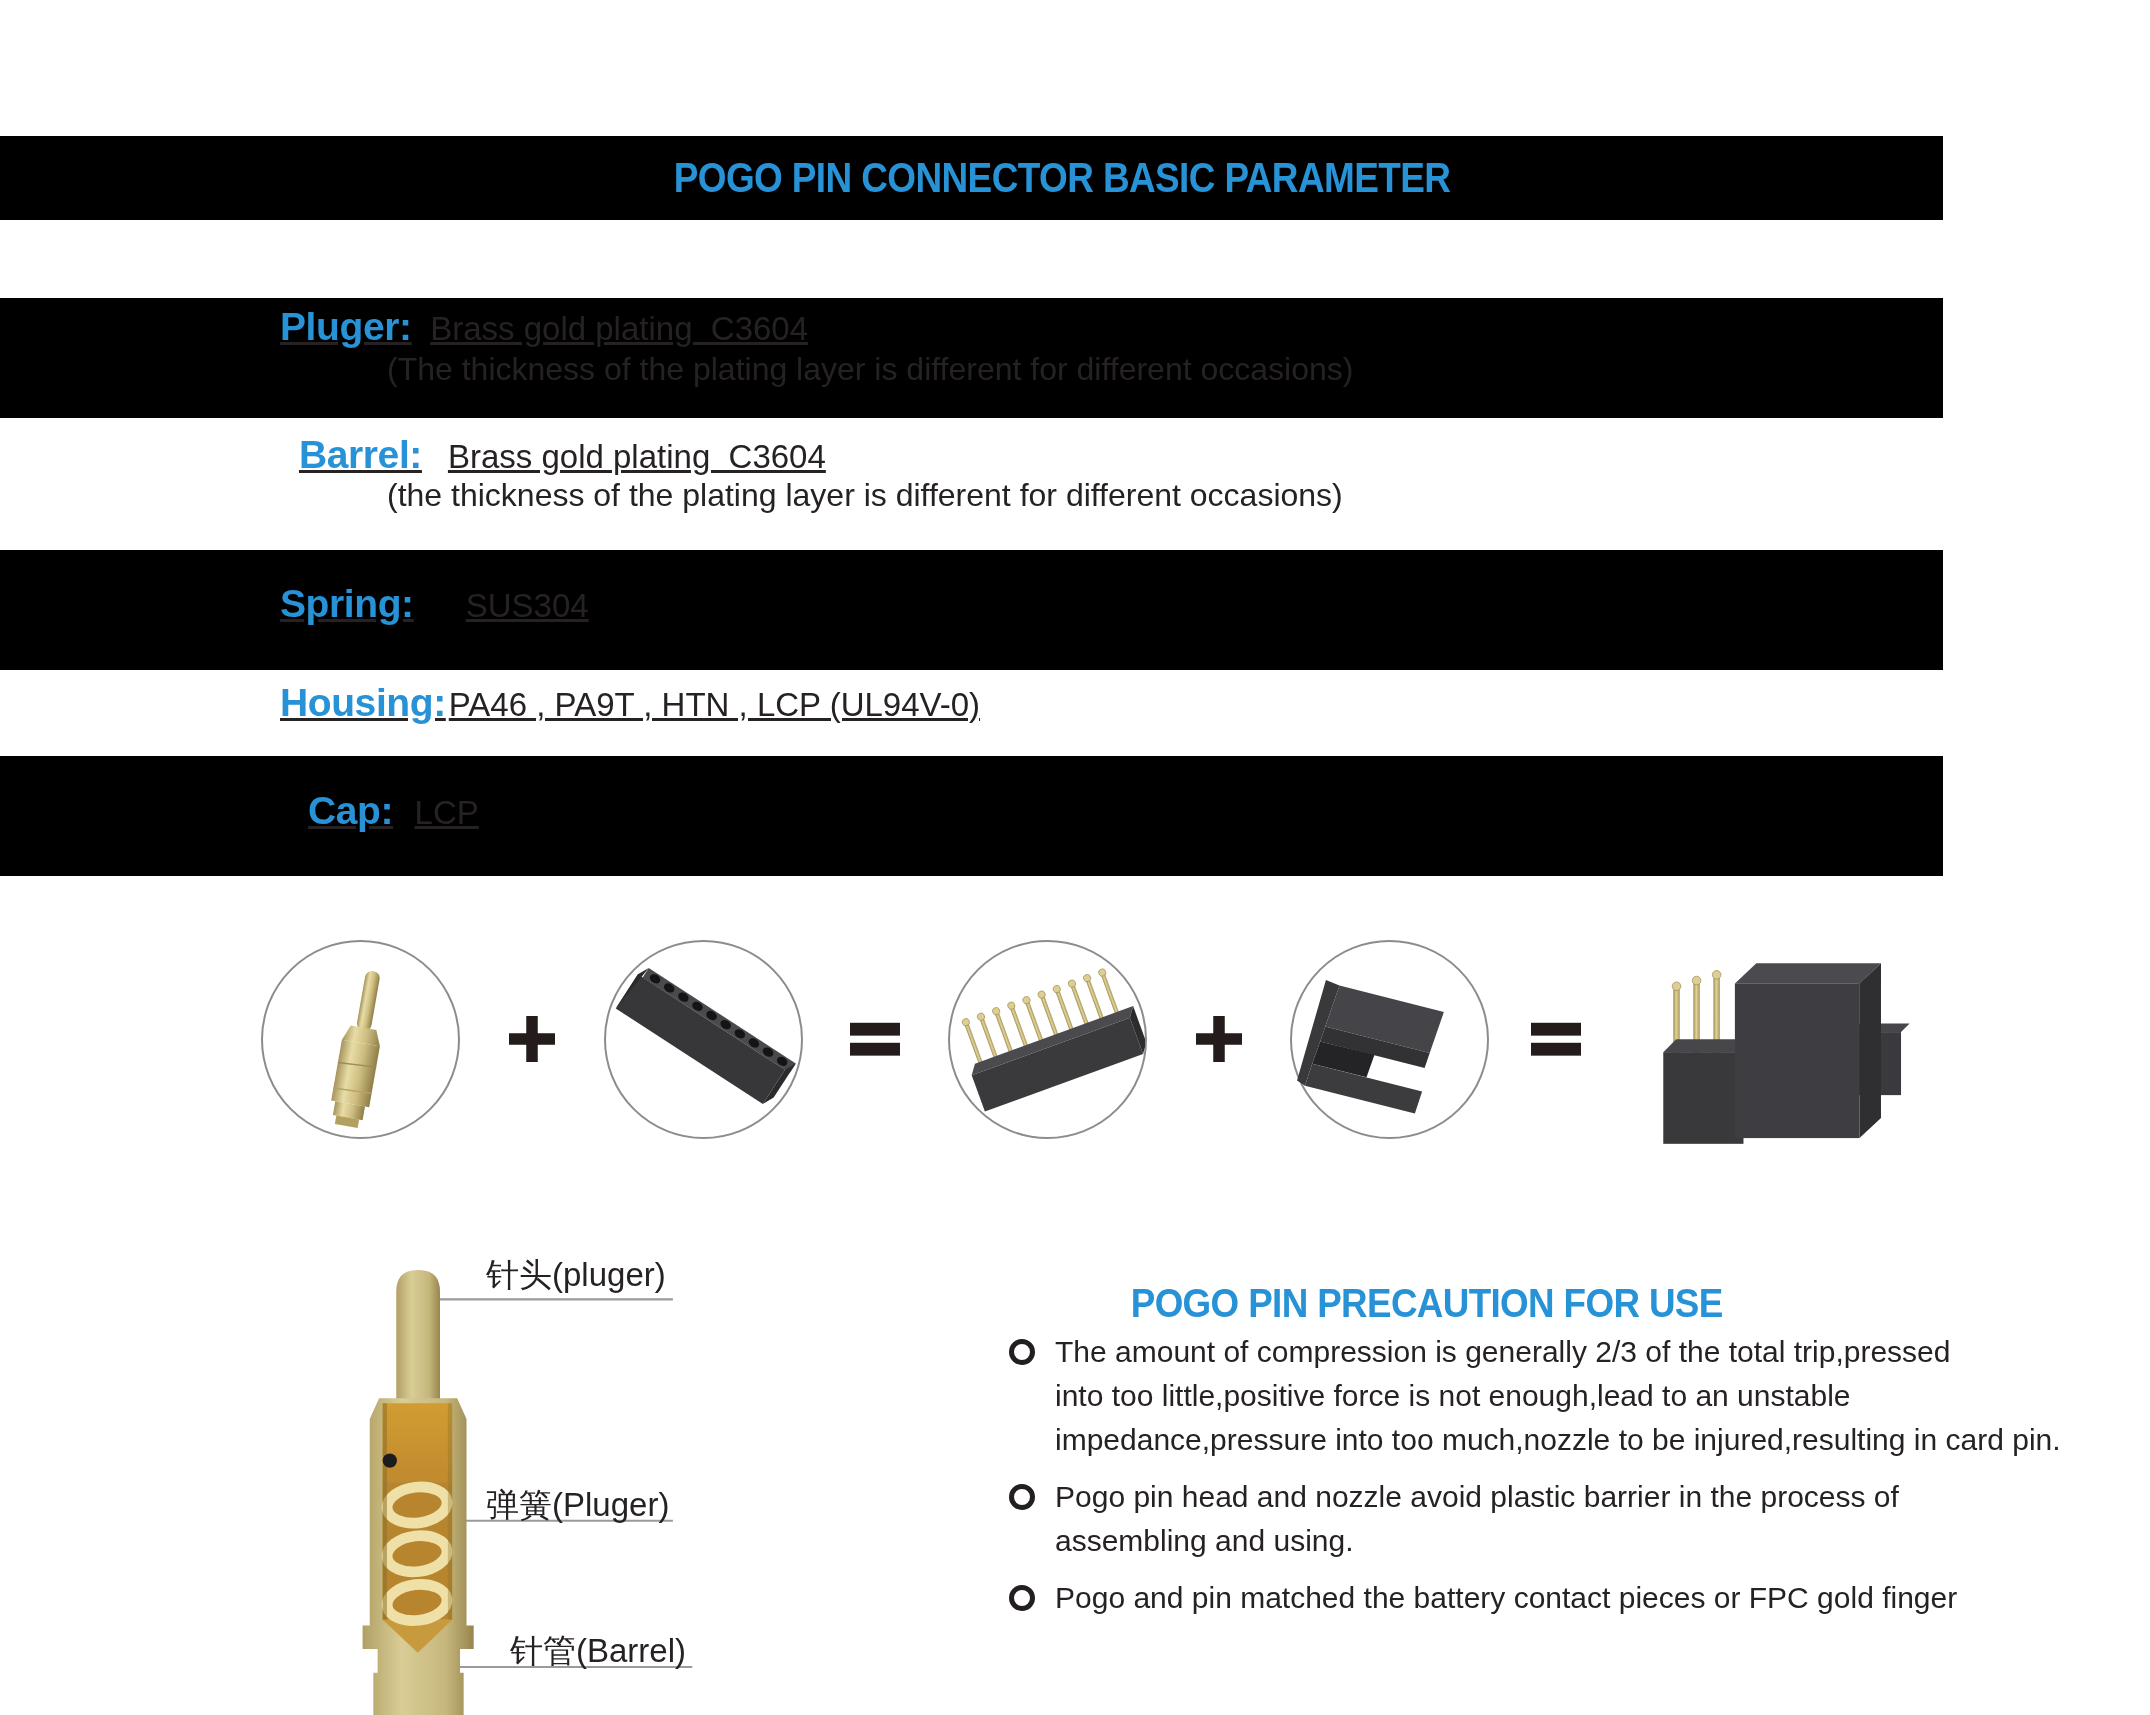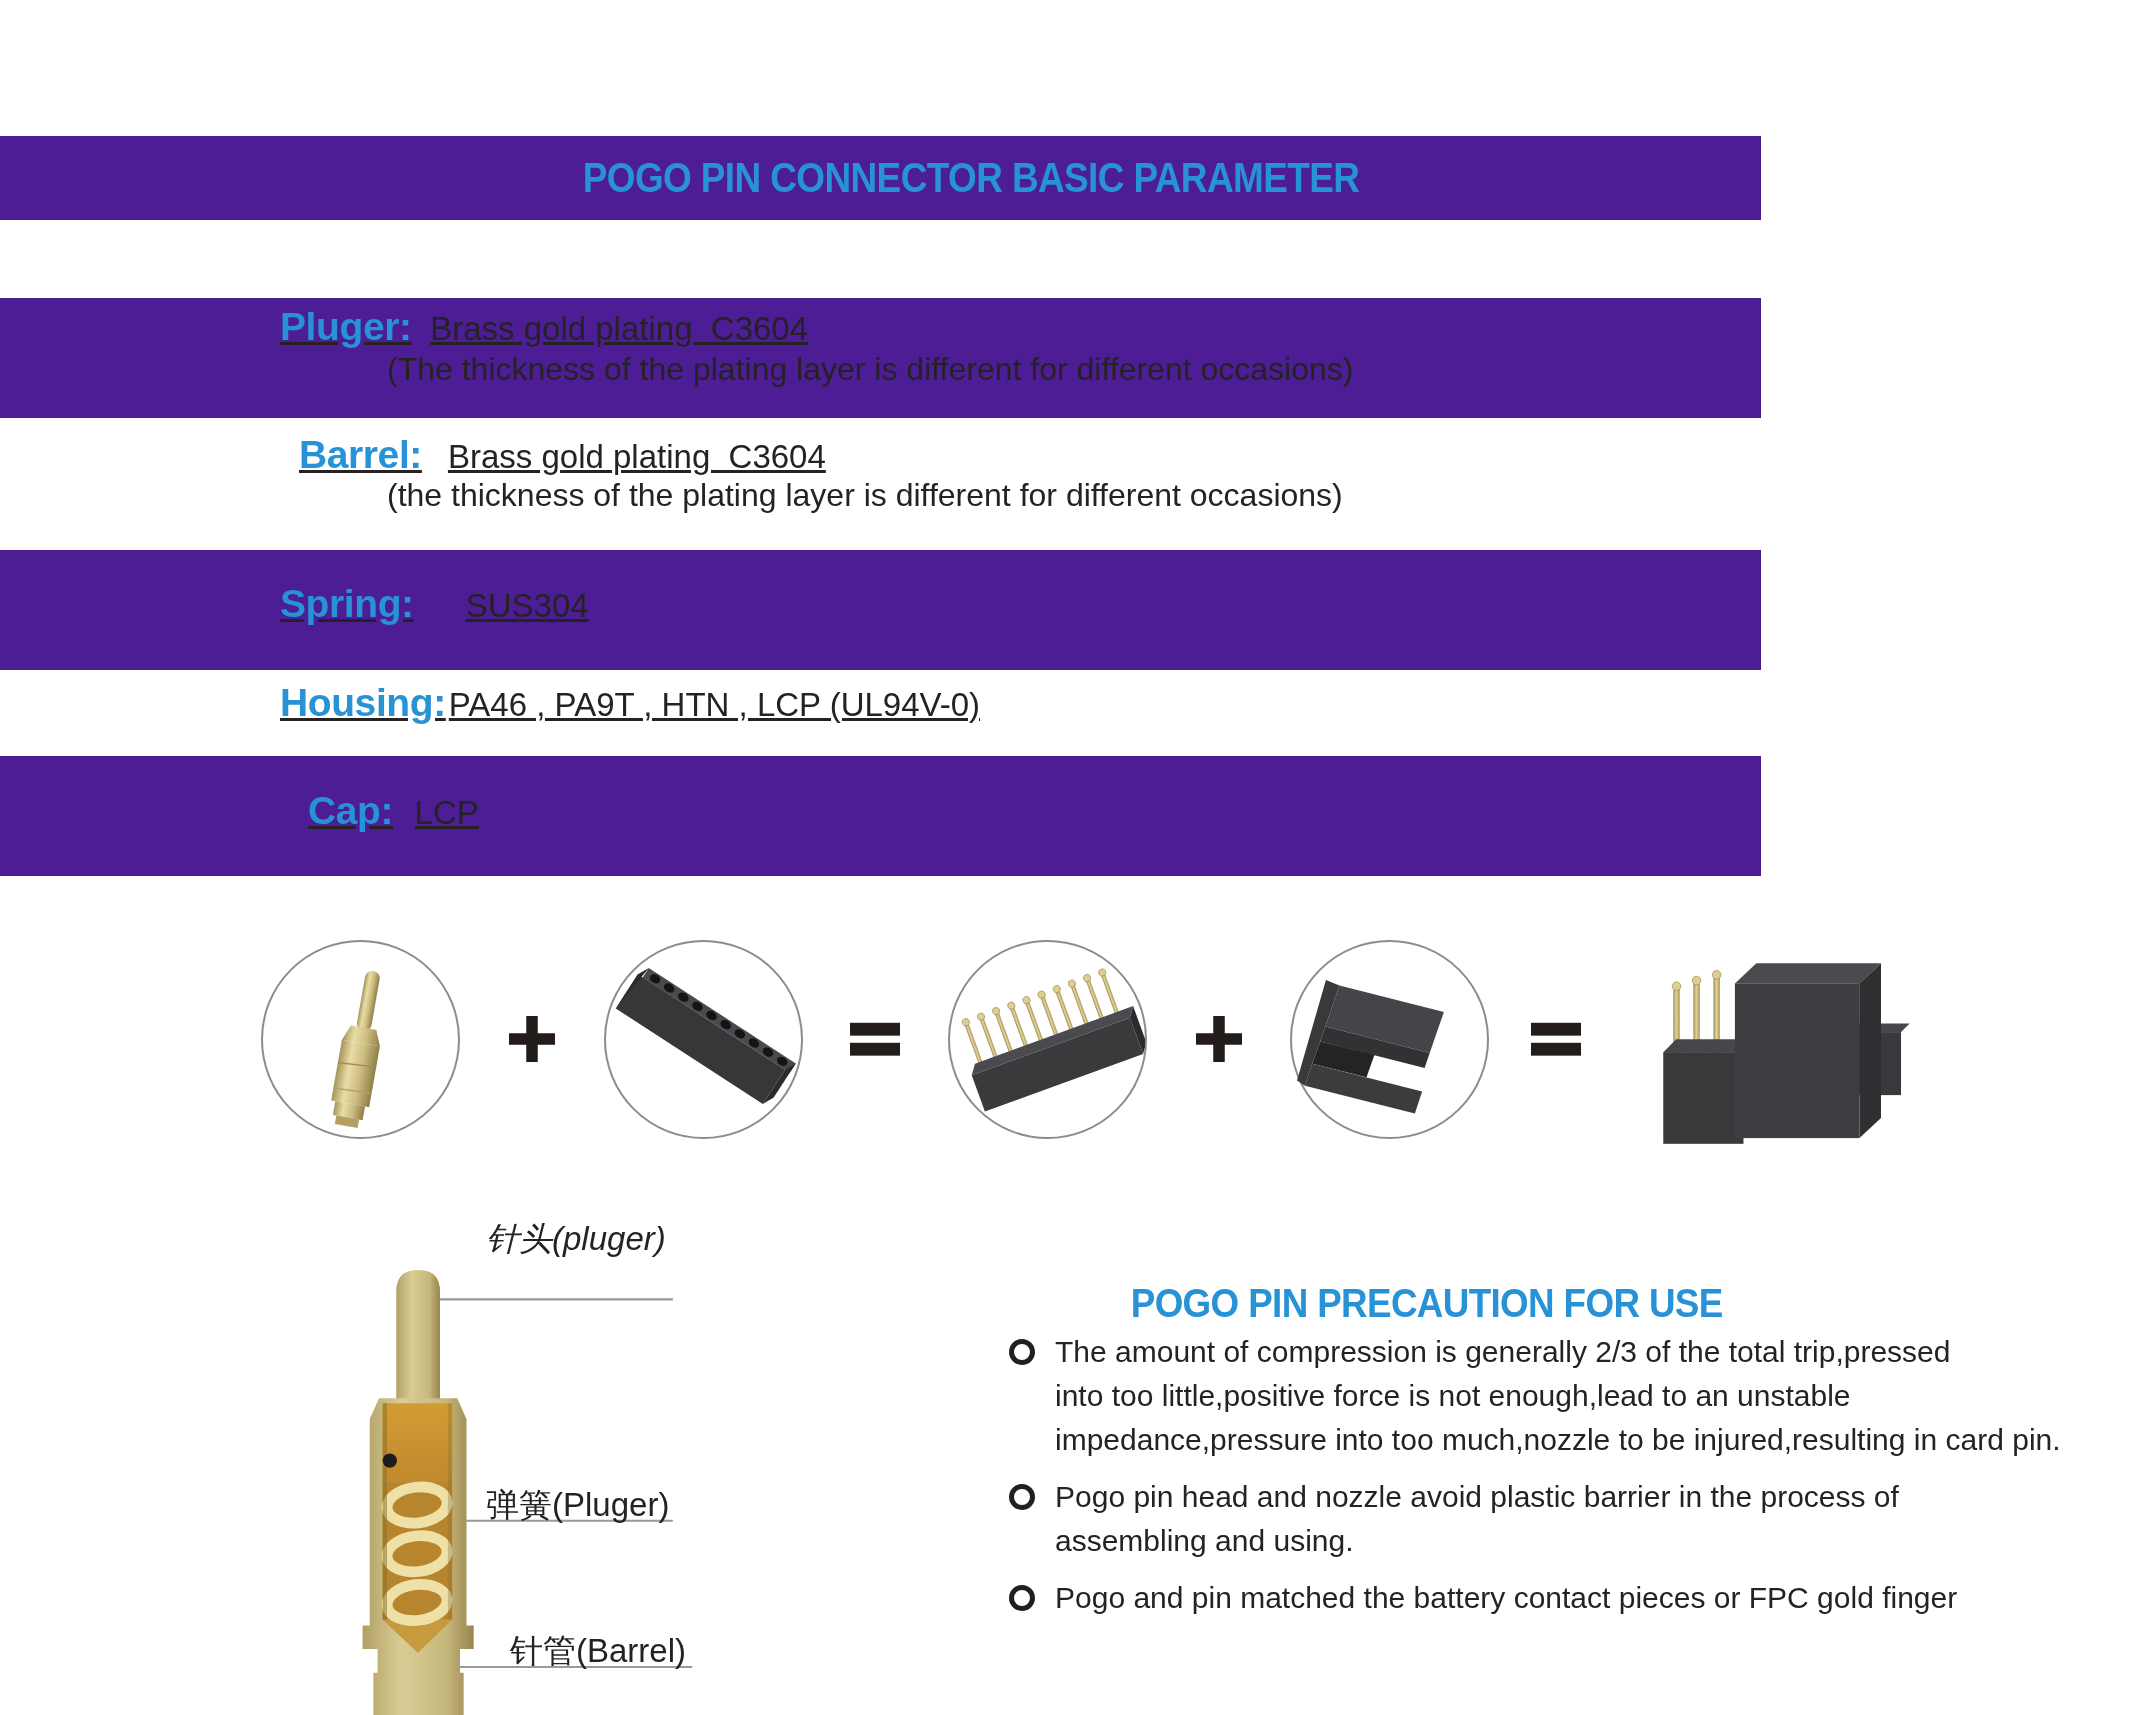--- a/index.html
+++ b/index.html
@@ -8,22 +8,22 @@
     width: 2151px;
     height: 1716px;
     background: #ffffff;
     overflow: hidden;
     font-family: "Liberation Sans", "DejaVu Sans", sans-serif;
     color: #262223;
   }
   .band {
     position: absolute;
     left: 0;
-    width: 1761px;
-    background: #4c1d95;
+    width: 1943px;
+    background: #000000;
   }
   #band-title   { top: 136px;  height: 84px; }
   #band-pluger  { top: 298px;  height: 120px; }
   #band-spring  { top: 550px;  height: 120px; }
   #band-cap     { top: 756px; height: 120px; }
 
   #page-title {
     position: absolute;
     top: 0;
     left: calc(50% + 90px);
@@ -346,21 +346,21 @@
       <ellipse cx="121" cy="428" rx="42" ry="25" transform="rotate(-7 121 428)"></ellipse>
       <ellipse cx="121" cy="496" rx="42" ry="25" transform="rotate(-7 121 496)"></ellipse>
     </g>
 
     <rect x="73" y="218" width="6" height="302" fill="#8a6f28" opacity="0.55"></rect>
     <rect x="164" y="218" width="6" height="302" fill="#8a6f28" opacity="0.35"></rect>
 
     <circle cx="83" cy="298" r="10" fill="#1d1d1d"></circle>
   </svg>
 
-  <div class="diagram-label" style="left:486px; top:1220px;font-style:italic;">针头(pluger)</div>
+  <div class="diagram-label" style="left:486px; top:1256px;">针头(pluger)</div>
   <div class="diagram-label" style="left:486px; top:1486px;">弹簧(Pluger)</div>
   <div class="diagram-label" style="left:510px; top:1632px;">针管(Barrel)</div>
 
   <div id="precaution-heading">
     <span>POGO PIN PRECAUTION FOR USE</span>
   </div>
 
   <div id="bullets">
     <div class="bullet">
       <div class="bullet-ring"></div>

